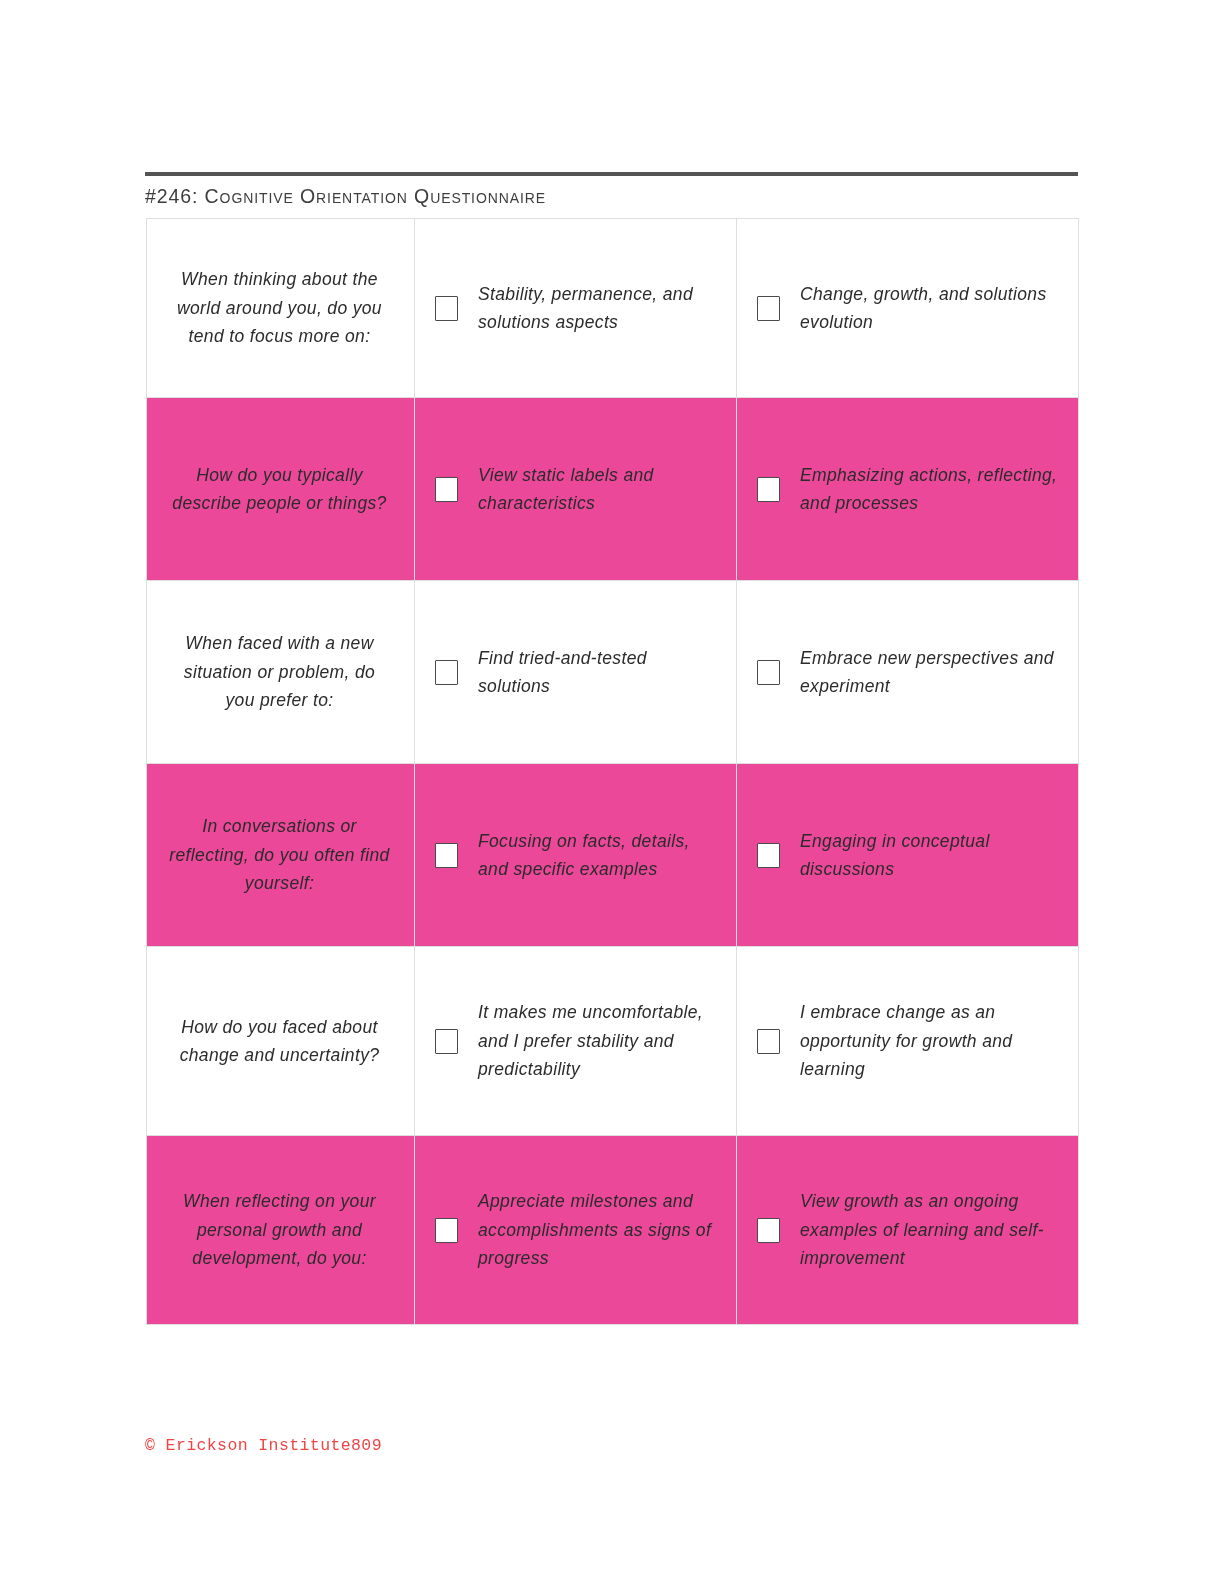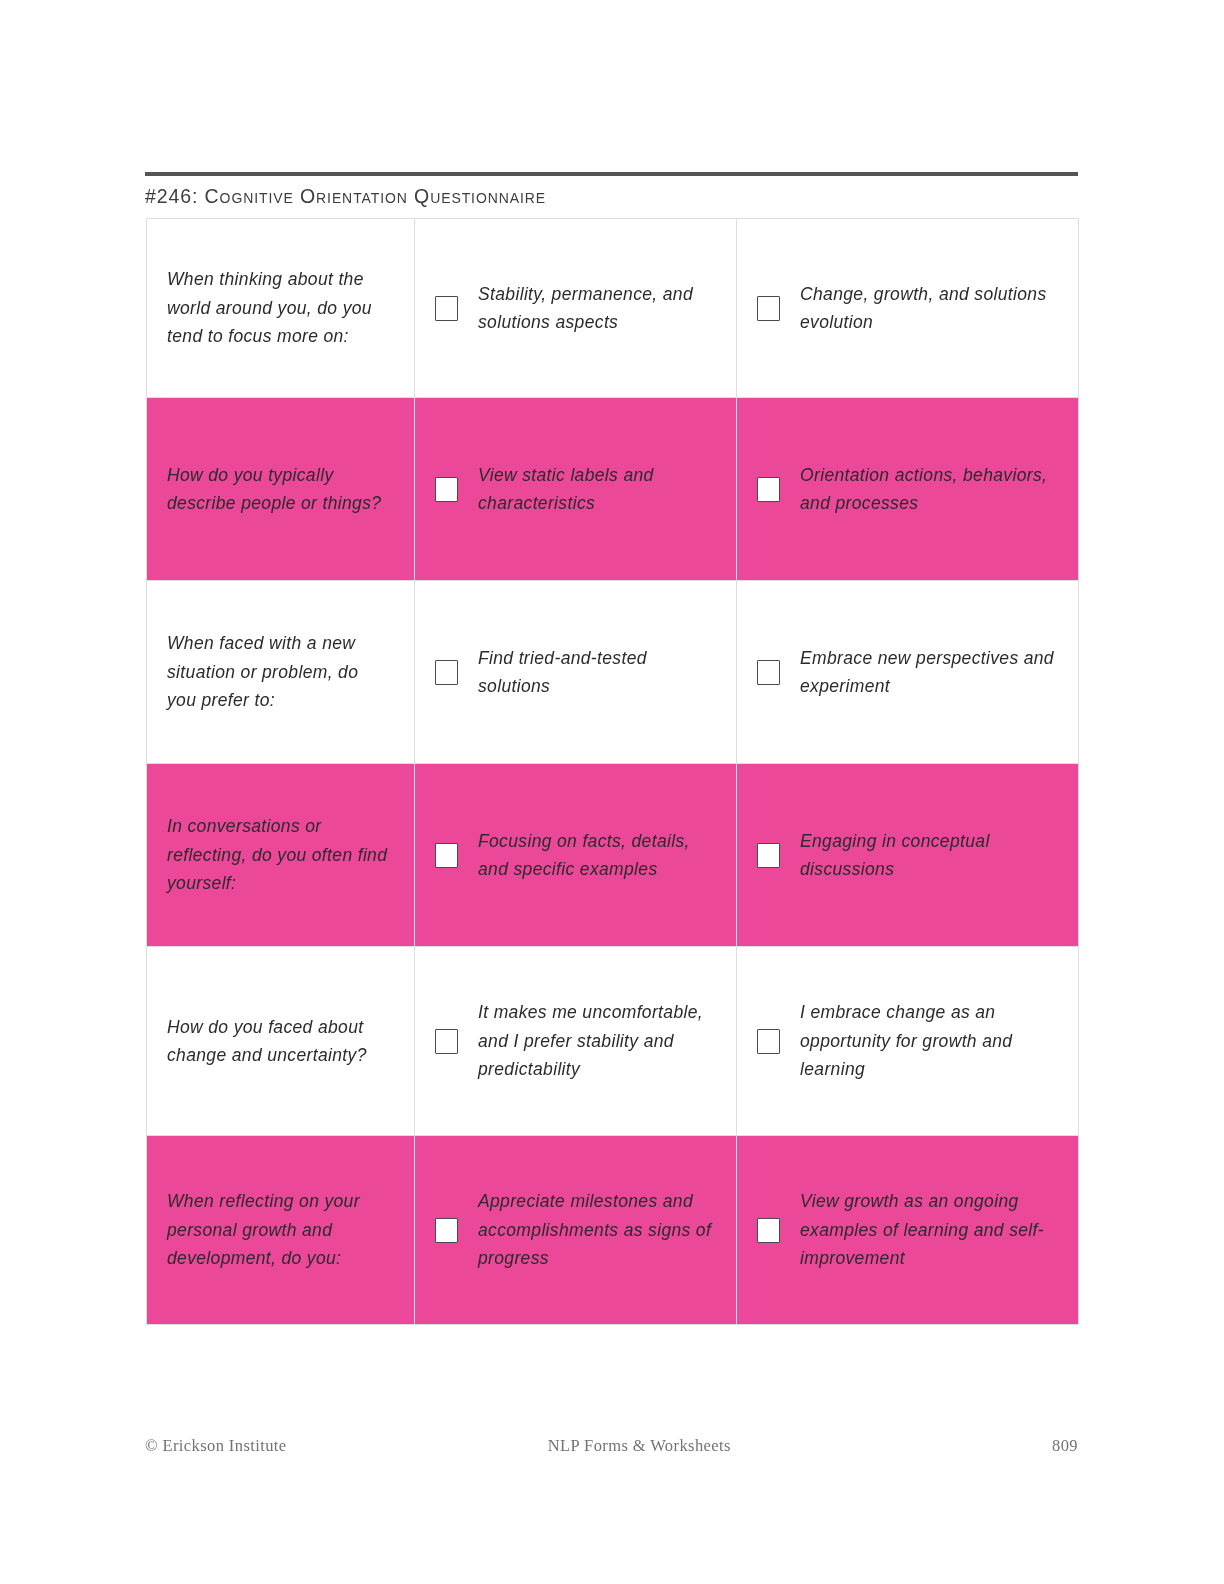--- a/index.html
+++ b/index.html
@@ -69,20 +69,21 @@
     vertical-align: middle;
     padding: 0;
   }
 
   .col-q   { width: 268px; }
   .col-a   { width: 322px; }
   .col-b   { width: 342px; }
 
   .q-cell {
     padding: 26px 22px 26px 20px;
+    text-align: center;
   }
   .q-text {
     font-family: "Liberation Sans", sans-serif;
     font-style: italic;
     font-size: 17.5px;
     line-height: 1.62;
     color: #2b2b2b;
     letter-spacing: 0.35px;
   }
 
@@ -121,23 +122,23 @@
   tr[data-rowheight="6"] td { height: 188px; }
 
   
   .footer {
     position: absolute;
     left: 145px;
     top: 1436px;
     width: 933px;
     display: flex;
     align-items: baseline;
-    font-family: Liberation Serif, serif;
+    font-family: Liberation Mono, monospace;
     font-size: 16.5px;
-    color: #737373;
+    color: #ef4444;
     letter-spacing: 0.4px;
   }
   .footer-left   { flex: 0 0 auto; }
   .footer-center { flex: 1 1 auto; text-align: center; margin-left: -60px; }
   .footer-right  { flex: 0 0 auto; }
 </style>
 </head>
 <body>
 
 <div class="page">
@@ -190,21 +191,21 @@
             <div class="opt-inner">
               <span class="checkbox"></span>
               <span class="opt-text">View static labels and characteristics</span>
             </div>
           </div>
         </td>
         <td class="col-b">
           <div class="opt-cell">
             <div class="opt-inner">
               <span class="checkbox"></span>
-              <span class="opt-text">Orientation actions, behaviors, and processes</span>
+              <span class="opt-text">Emphasizing actions, reflecting, and processes</span>
             </div>
           </div>
         </td>
       </tr>
 
       <tr data-rowheight="3">
         <td class="col-q">
           <div class="q-cell">
             <div class="q-text">When faced with a new situation or problem, do you prefer to:</div>
           </div>
@@ -297,17 +298,16 @@
             </div>
           </div>
         </td>
       </tr>
 
     </tbody>
   </table>
 
   <div class="footer">
     <div class="footer-left">© Erickson Institute</div>
-    <div class="footer-center">NLP Forms &amp; Worksheets</div>
     <div class="footer-right">809</div>
   </div>
 
 </div>
 
 </body></html>

